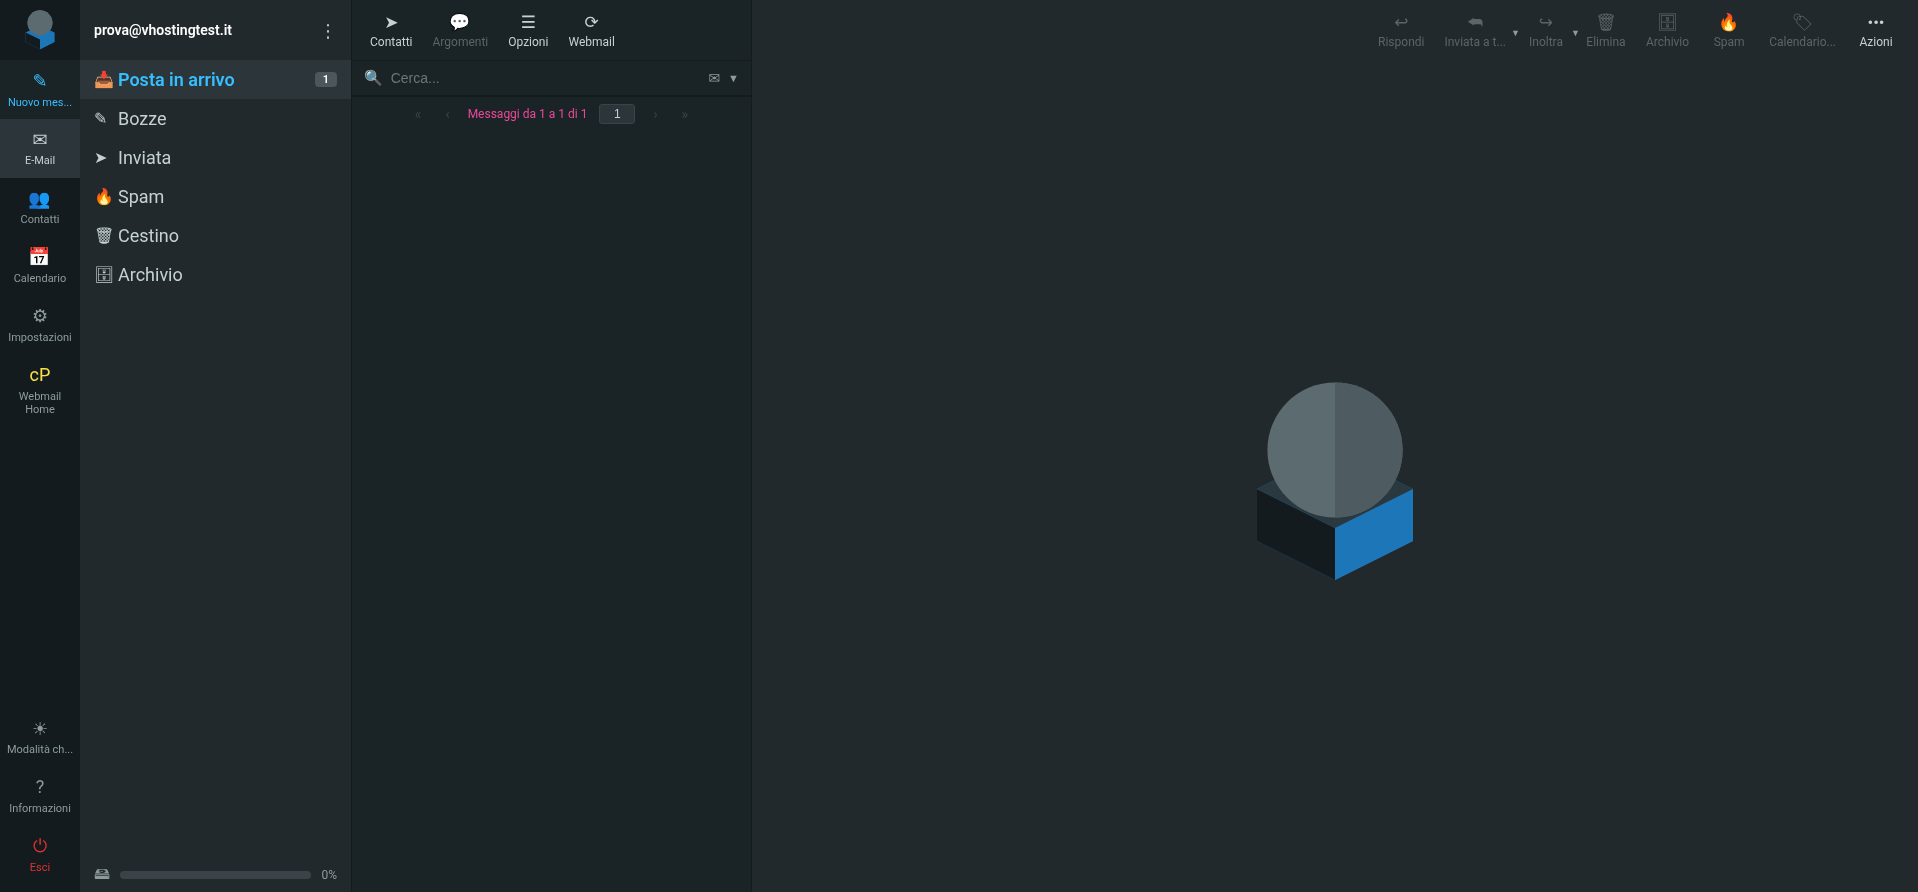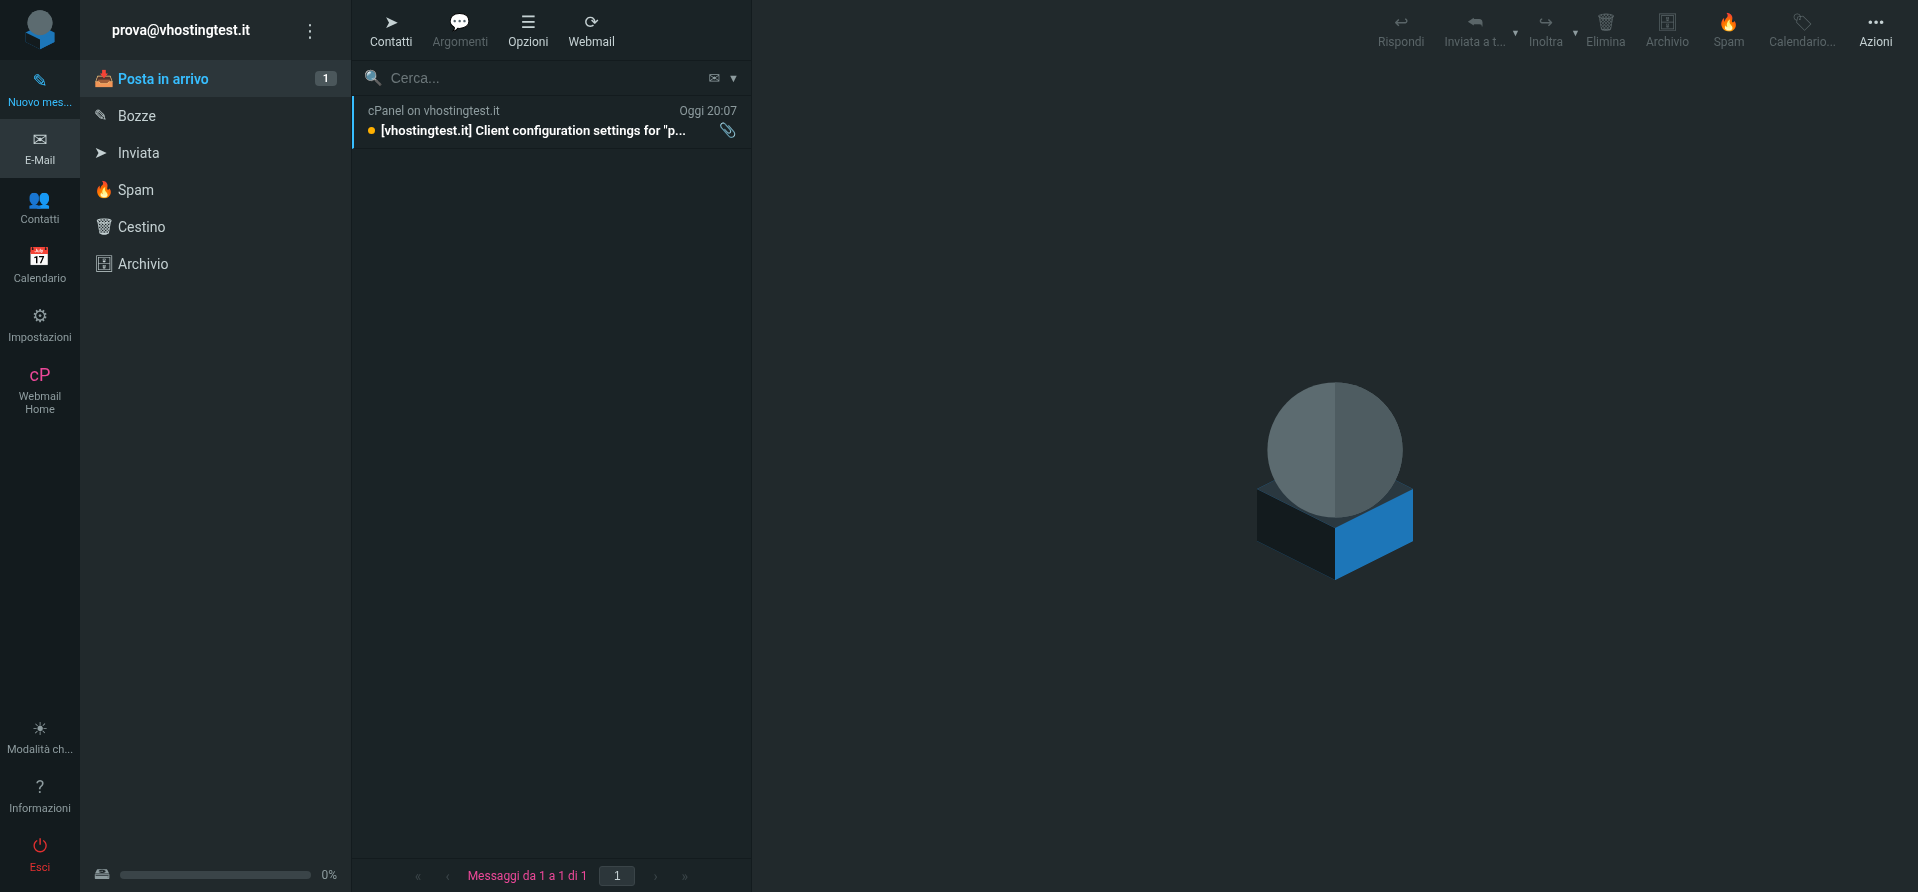--- a/index.html
+++ b/index.html
@@ -9,34 +9,34 @@
 
 .nav { width: 80px; background: #131b1e; display: flex; flex-direction: column; }
 .nav-logo { height: 60px; display: flex; align-items: center; justify-content: center; }
 .nav-logo svg { width: 48px; height: 48px; }
 .nav-items { flex: 1; display: flex; flex-direction: column; }
 .nav-bottom { display: flex; flex-direction: column; padding-bottom: 8px; }
 .nav-item { display: flex; flex-direction: column; align-items: center; justify-content: center; padding: 10px 4px; cursor: pointer; text-align: center; font-size: 11px; color: #8d9b9e; line-height: 1.2; }
 .nav-item .ic { font-size: 18px; margin-bottom: 4px; }
 .nav-item.active { color: #37beff; background: #1a2326; }
 .nav-item.selected { background: #2c363a; color: #c5d1d3; }
-.nav-item.cp .ic { color: #ec4899; }
+.nav-item.cp .ic { color: #fde047; }
 .nav-item.logout { color: #e23030; }
 .nav-item .lbl { width: 100%; overflow: hidden; text-overflow: ellipsis; white-space: nowrap; }
 .nav-item.two .lbl2 { display: block; }
 
 
 .folders { width: 272px; background: #21292c; display: flex; flex-direction: column; border-right: 1px solid #131b1e; }
-.account-hdr { height: 60px; display: flex; align-items: center; justify-content: space-between; padding: 0 32px; }
+.account-hdr { height: 60px; display: flex; align-items: center; justify-content: space-between; padding: 0 14px; }
 .account-hdr .email { color: #fff; font-weight: 600; font-size: 14px; }
 .account-hdr .menu { color: #c5d1d3; font-size: 18px; cursor: pointer; }
 .folder-list { flex: 1; overflow: auto; }
 .folder { display: flex; align-items: center; padding: 9px 14px; cursor: pointer; color: #c5d1d3; }
 .folder .fi { width: 24px; font-size: 16px; }
-.folder .fl { flex: 1; font-size: 14px; }
+.folder .fl { flex: 1; font-size: 18px; }
 .folder.active { background: #2c363a; color: #37beff; font-weight: 600; }
 .folder .badge { background: #4b575b; color: #fff; border-radius: 4px; padding: 1px 8px; font-size: 11px; font-weight: 600; }
 .quota { height: 34px; display: flex; align-items: center; padding: 0 14px; gap: 10px; }
 .quota .disk { color: #8d9b9e; font-size: 16px; }
 .quota-bar { flex: 1; height: 8px; background: #3a4448; border-radius: 4px; position: relative; }
 .quota-txt { color: #8d9b9e; font-size: 12px; }
 
 
 .msglist { width: 400px; background: #1a2326; display: flex; flex-direction: column; border-right: 1px solid #131b1e; }
 .toolbar { height: 60px; display: flex; align-items: center; justify-content: flex-start; padding: 0 8px; gap: 0; }
@@ -185,33 +185,20 @@
           <span class="ic">⟳</span>
           <span class="tl">Webmail</span>
         </div>
     </div>
     <div class="search">
       <span class="si">🔍</span>
       <input type="text" placeholder="Cerca..." style="">
       <span class="env">✉</span>
       <span class="dd">▼</span>
     </div>
-    <div class="messages" id="messages">
-        <div class="msg">
-    <div class="msg-row1">
-            <span>cPanel on vhostingtest.it</span>
-            <span>Oggi 20:07</span>
-          </div>
-    <div class="msg-row2">
-      <span class="dot"></span>
-      <span class="subj">[vhostingtest.it] Client configuration settings for "p...</span>
-      <span class="clip">📎</span>
-    </div>
-        </div>
-      </div>
     <div class="pager">
       <span class="pg off">«</span>
       <span class="pg off">‹</span>
       <span class="pinfo">Messaggi da 1 a 1 di 1</span>
       <input class="pnum" value="1" style="">
       <span class="pg off">›</span>
       <span class="pg off">»</span>
     </div>
   </div>
 

